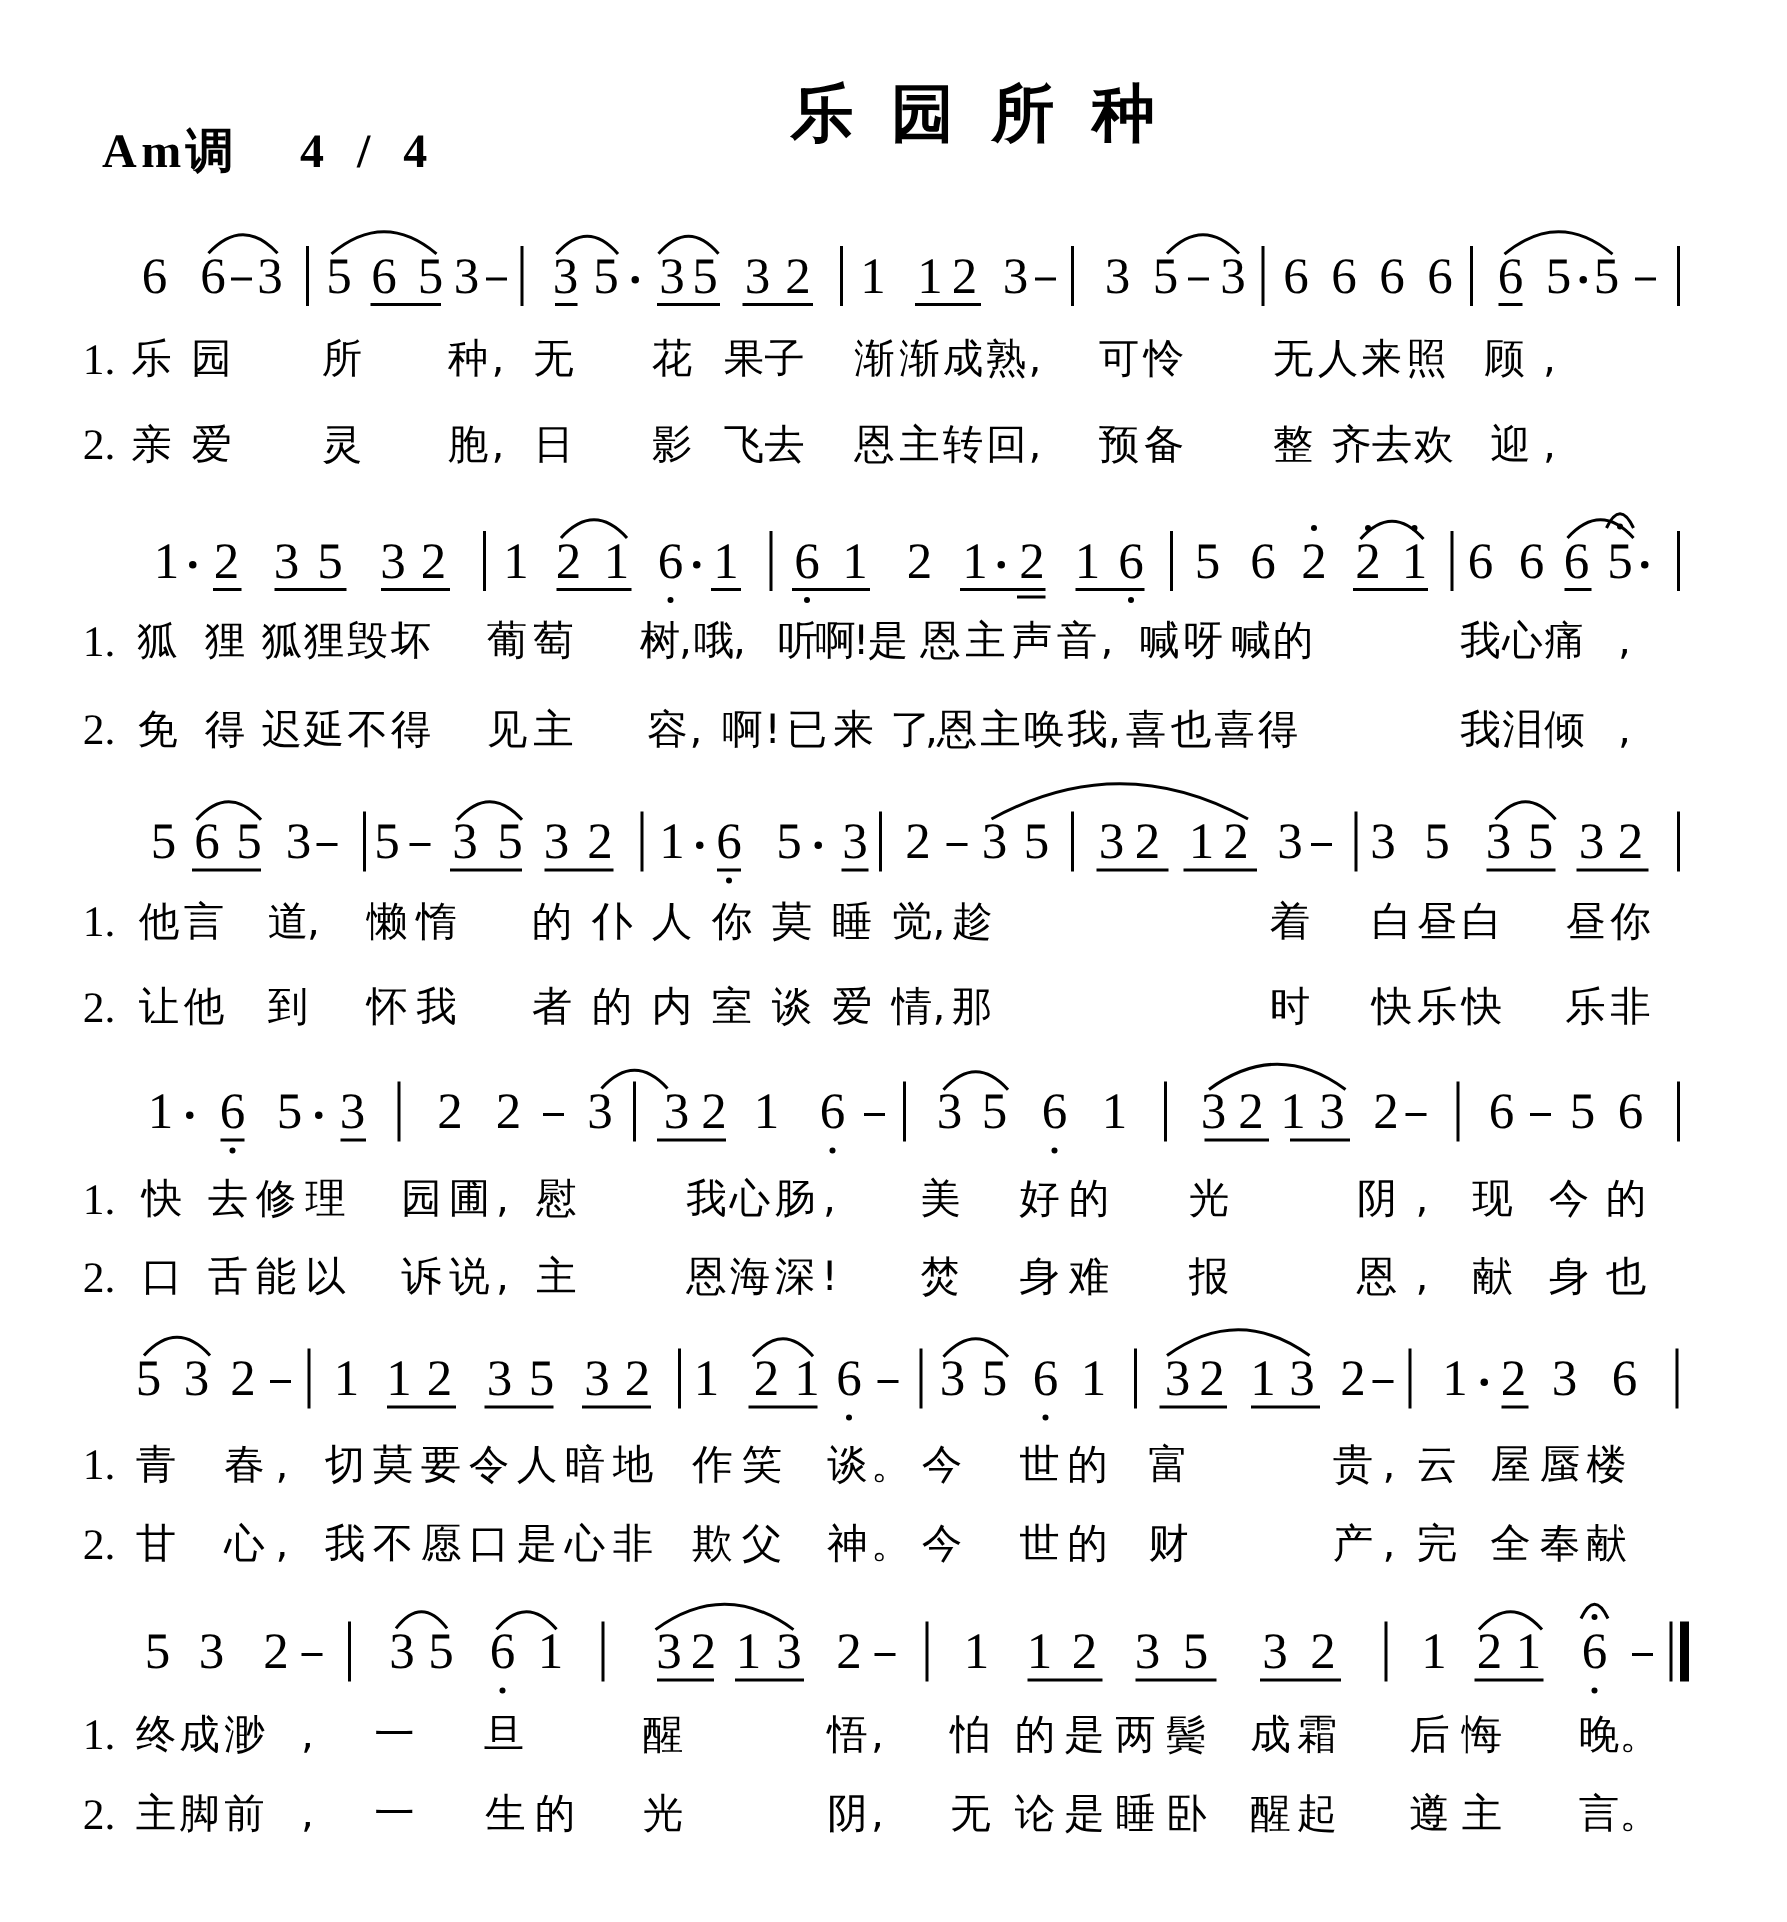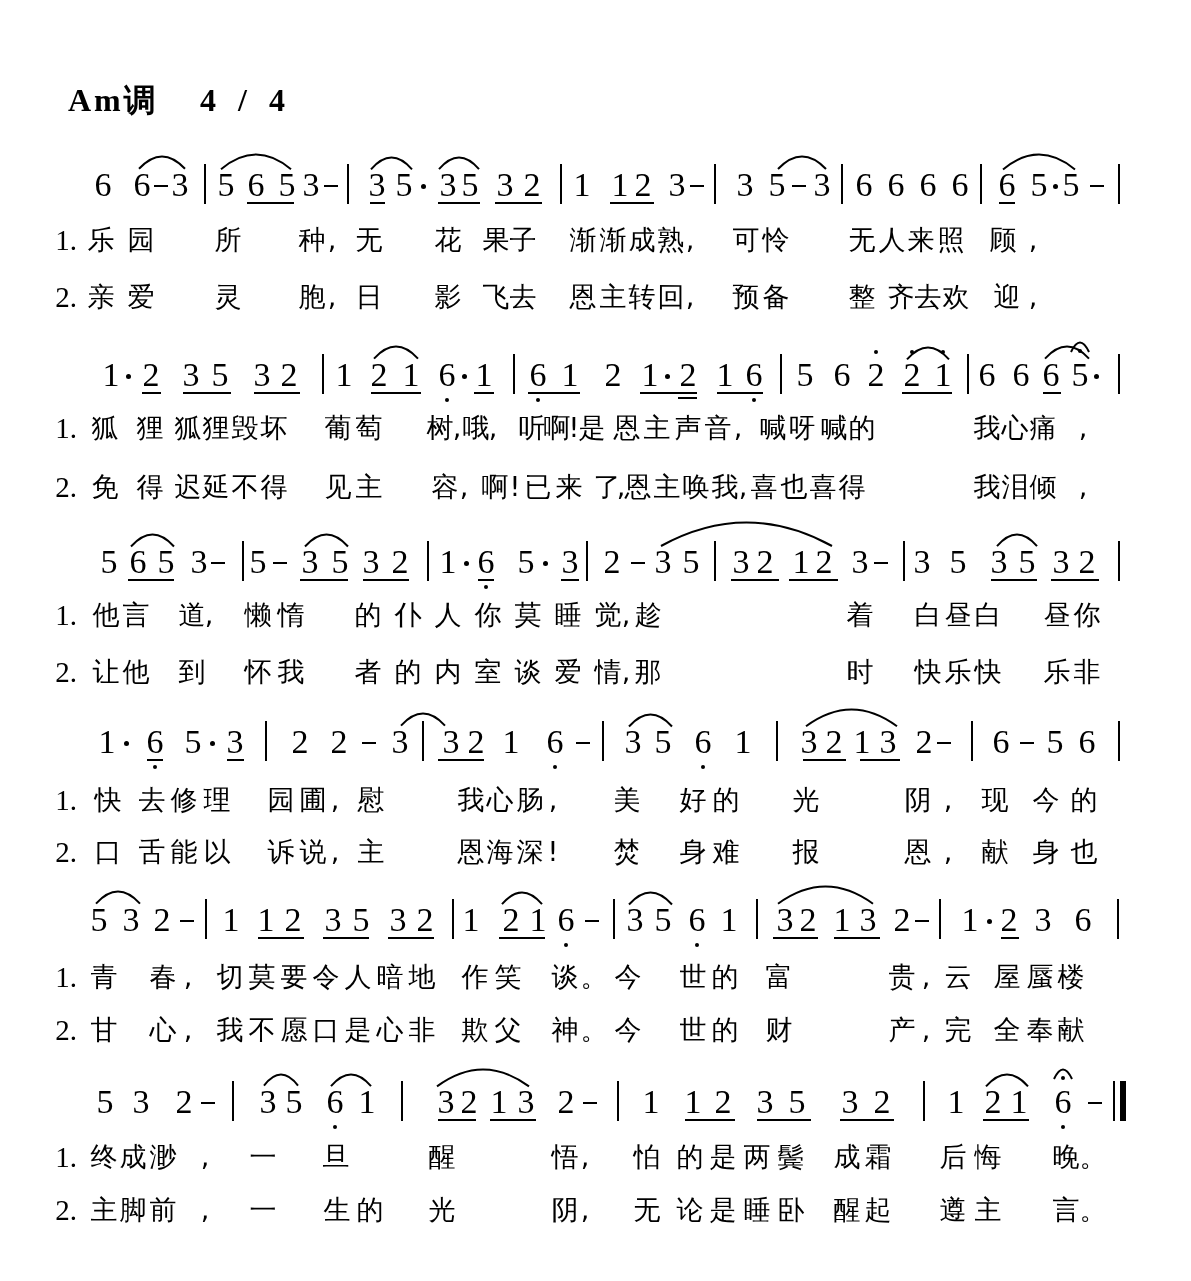--- a/index.html
+++ b/index.html
@@ -61,20 +61,21 @@
     }
     .lyric.label {
       font-family: "Liberation Serif", serif;
       font-size: 29px;
     }
   </style>
 </head>
 <body>
 
 <div id="score">
+  <h1 class="title">乐园所种</h1>
   <div class="key">Am调</div>
   <div class="time">4 / 4</div>
   <div id="systems">
       <div class="system">
         <span class="note" style="left: 103px; top: 185px;">6</span>
         <span class="note" style="left: 142px; top: 185px;">6</span>
         <div class="dash" style="left: 154px; top: 185px;"></div>
         <span class="note" style="left: 180px; top: 185px;">3</span>
         <div class="bar" style="left: 204px; top: 164px;"></div>
         <span class="note" style="left: 226px; top: 185px;">5</span>

